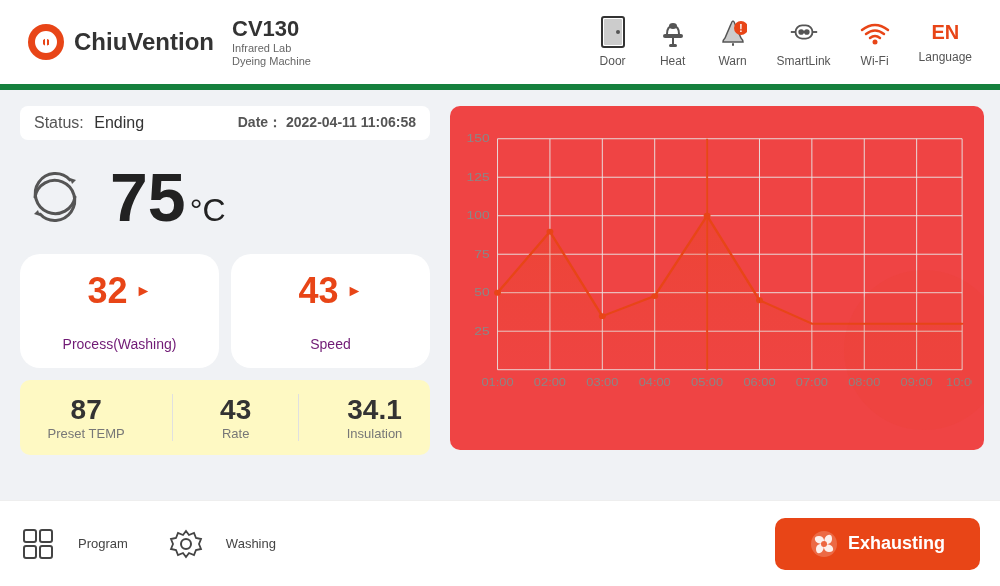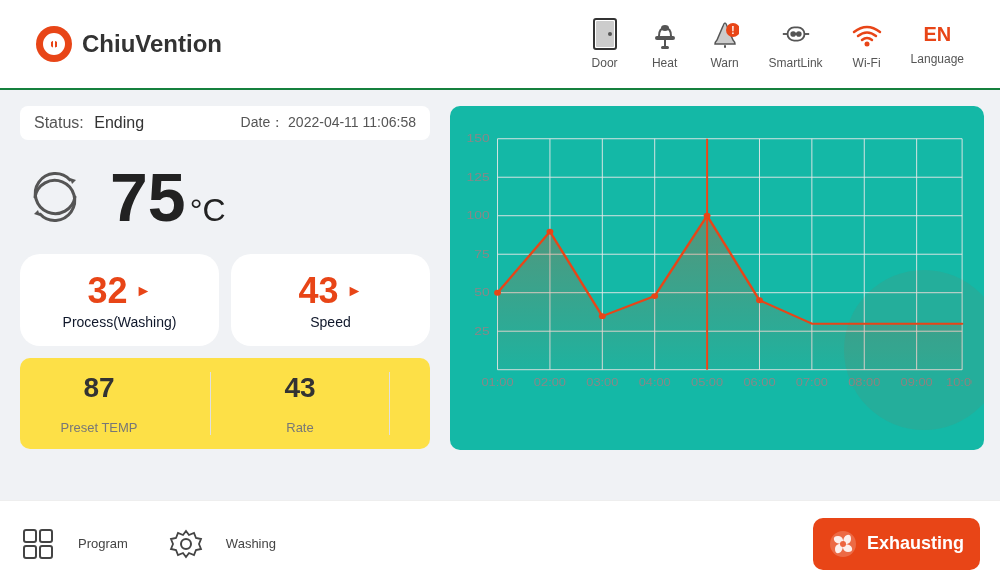--- a/index.html
+++ b/index.html
@@ -9,22 +9,22 @@
       width: 1000px;
       height: 586px;
       overflow: hidden;
     }
 
     
     .header {
       background: white;
       height: 90px;
       display: flex;
-      padding: 0 36px;
-      border-bottom: 2px solid #15803d;
+      padding: 0 28px;
+      border-bottom: 6px solid #15803d;
     }
     .logo-area {
       display: flex;
       align-items: center;
       gap: 10px;
       flex: 1;
     }
     .logo-icon {
       width: 36px;
       height: 36px;
@@ -114,20 +114,21 @@
     .status-label {
       font-weight: normal;
       color: #555;
     }
     .status-value {
       color: #333;
     }
     .date-text {
       font-size: 14px;
       color: #555;
+      font-weight: bold;
     }
 
     
     .temp-display {
       display: flex;
       align-items: center;
       gap: 20px;
       padding: 10px 0;
     }
     .rotate-icon {
@@ -170,47 +171,47 @@
       font-size: 36px;
       font-weight: bold;
       color: #e84517;
     }
     .card-arrow {
       color: #e84517;
       font-size: 16px;
     }
     .card-label {
       font-size: 14px;
-      color: #0f172a;
-      margin-top: 2px;
+      color: #701a75;
+      margin-top: 24px;
     }
 
     
     .stats-row {
-      background: #fde047;
+      background: #fef9c3;
       border-radius: 10px;
       padding: 14px 18px;
       display: flex;
       justify-content: space-around;
       gap: 28px;
     }
     .stat-item {
       display: flex;
       flex-direction: column;
       align-items: center;
     }
     .stat-value {
       font-size: 28px;
       font-weight: bold;
       color: #333;
     }
     .stat-label {
       font-size: 13px;
       color: #777;
-      margin-top: 16px;
+      margin-top: 0;
     }
     .stat-divider {
       width: 1px;
       background: #e0e0e0;
     }
 
     
     .toolbar {
       background: white;
       height: 86px;
@@ -244,21 +245,21 @@
     }
     .toolbar-item .t-label {
       font-size: 13px;
       color: #444;
     }
     .exhaust-btn {
       background: #e84517;
       color: white;
       border: none;
       border-radius: 10px;
-      padding: 12px 16px;
+      padding: 12px 35px;
       font-size: 18px;
       font-weight: bold;
       cursor: pointer;
       display: flex;
       align-items: center;
       gap: 10px;
       margin-left: auto;
     }
     .exhaust-icon {
       width: 28px;
@@ -266,21 +267,21 @@
     }
 
     
     .right-panel {
       flex: 1;
       padding: 16px 16px 0 0;
       display: flex;
       flex-direction: column;
     }
     .chart-container {
-      background: #14b8a6;
+      background: #ef4444;
       border-radius: 10px;
       flex: 1;
       padding: 16px 12px 10px 8px;
       position: relative;
       overflow: hidden;
     }
     .chart-area {
       width: 100%;
       height: 100%;
     }
@@ -303,20 +304,27 @@
   <div class="logo-area">
     <div class="logo-icon">
       <svg width="24" height="24" viewBox="0 0 24 24">
         <path d="M12 2C6.48 2 2 6.48 2 12s4.48 10 10 10 10-4.48 10-10S17.52 2 12 2zm-1 14H9V8h2v8zm4 0h-2V8h2v8z" fill="white"></path>
 
         <circle cx="12" cy="12" r="10" fill="none" stroke="white" stroke-width="2"></circle>
         <path d="M15 8.5A5 5 0 0 0 7 12a5 5 0 0 0 8 4" stroke="white" stroke-width="2.5" fill="none" stroke-linecap="round"></path>
       </svg>
     </div>
     <span class="logo-text">ChiuVention</span>
+    <div class="model-area">
+      <span class="model-number">CV130</span>
+      <span class="model-subtitle">
+        <span>Infrared Lab</span><br>
+        <span>Dyeing Machine</span>
+      </span>
+    </div>
   </div>
 
   <div class="nav-icons">
 
     <div class="nav-item">
       <div class="icon-svg">
         <svg width="28" height="32" viewBox="0 0 28 32" fill="none">
           <rect x="3" y="1" width="22" height="30" rx="2" stroke="#333" stroke-width="2"></rect>
           <rect x="5" y="3" width="18" height="26" rx="1" fill="#ccc"></rect>
           <circle cx="19" cy="16" r="2" fill="#555"></circle>
@@ -434,20 +442,24 @@
       <div class="stat-item">
         <span class="stat-value">87</span>
         <span class="stat-label">Preset TEMP</span>
       </div>
       <div class="stat-divider"></div>
       <div class="stat-item">
         <span class="stat-value">43</span>
         <span class="stat-label">Rate</span>
       </div>
       <div class="stat-divider"></div>
+      <div class="stat-item">
+        <span class="stat-value">34.1</span>
+        <span class="stat-label">Insulation</span>
+      </div>
     </div>
   </div>
 
   <div class="right-panel">
     <div class="chart-container">
       <div class="chart-bg-circle"></div>
       <svg class="chart-area" viewBox="0 0 520 380" preserveAspectRatio="none">
 
         <line x1="40" y1="20" x2="510" y2="20" stroke="#e8e8e8" stroke-width="1"></line>
         <line x1="40" y1="66" x2="510" y2="66" stroke="#e8e8e8" stroke-width="1"></line>

